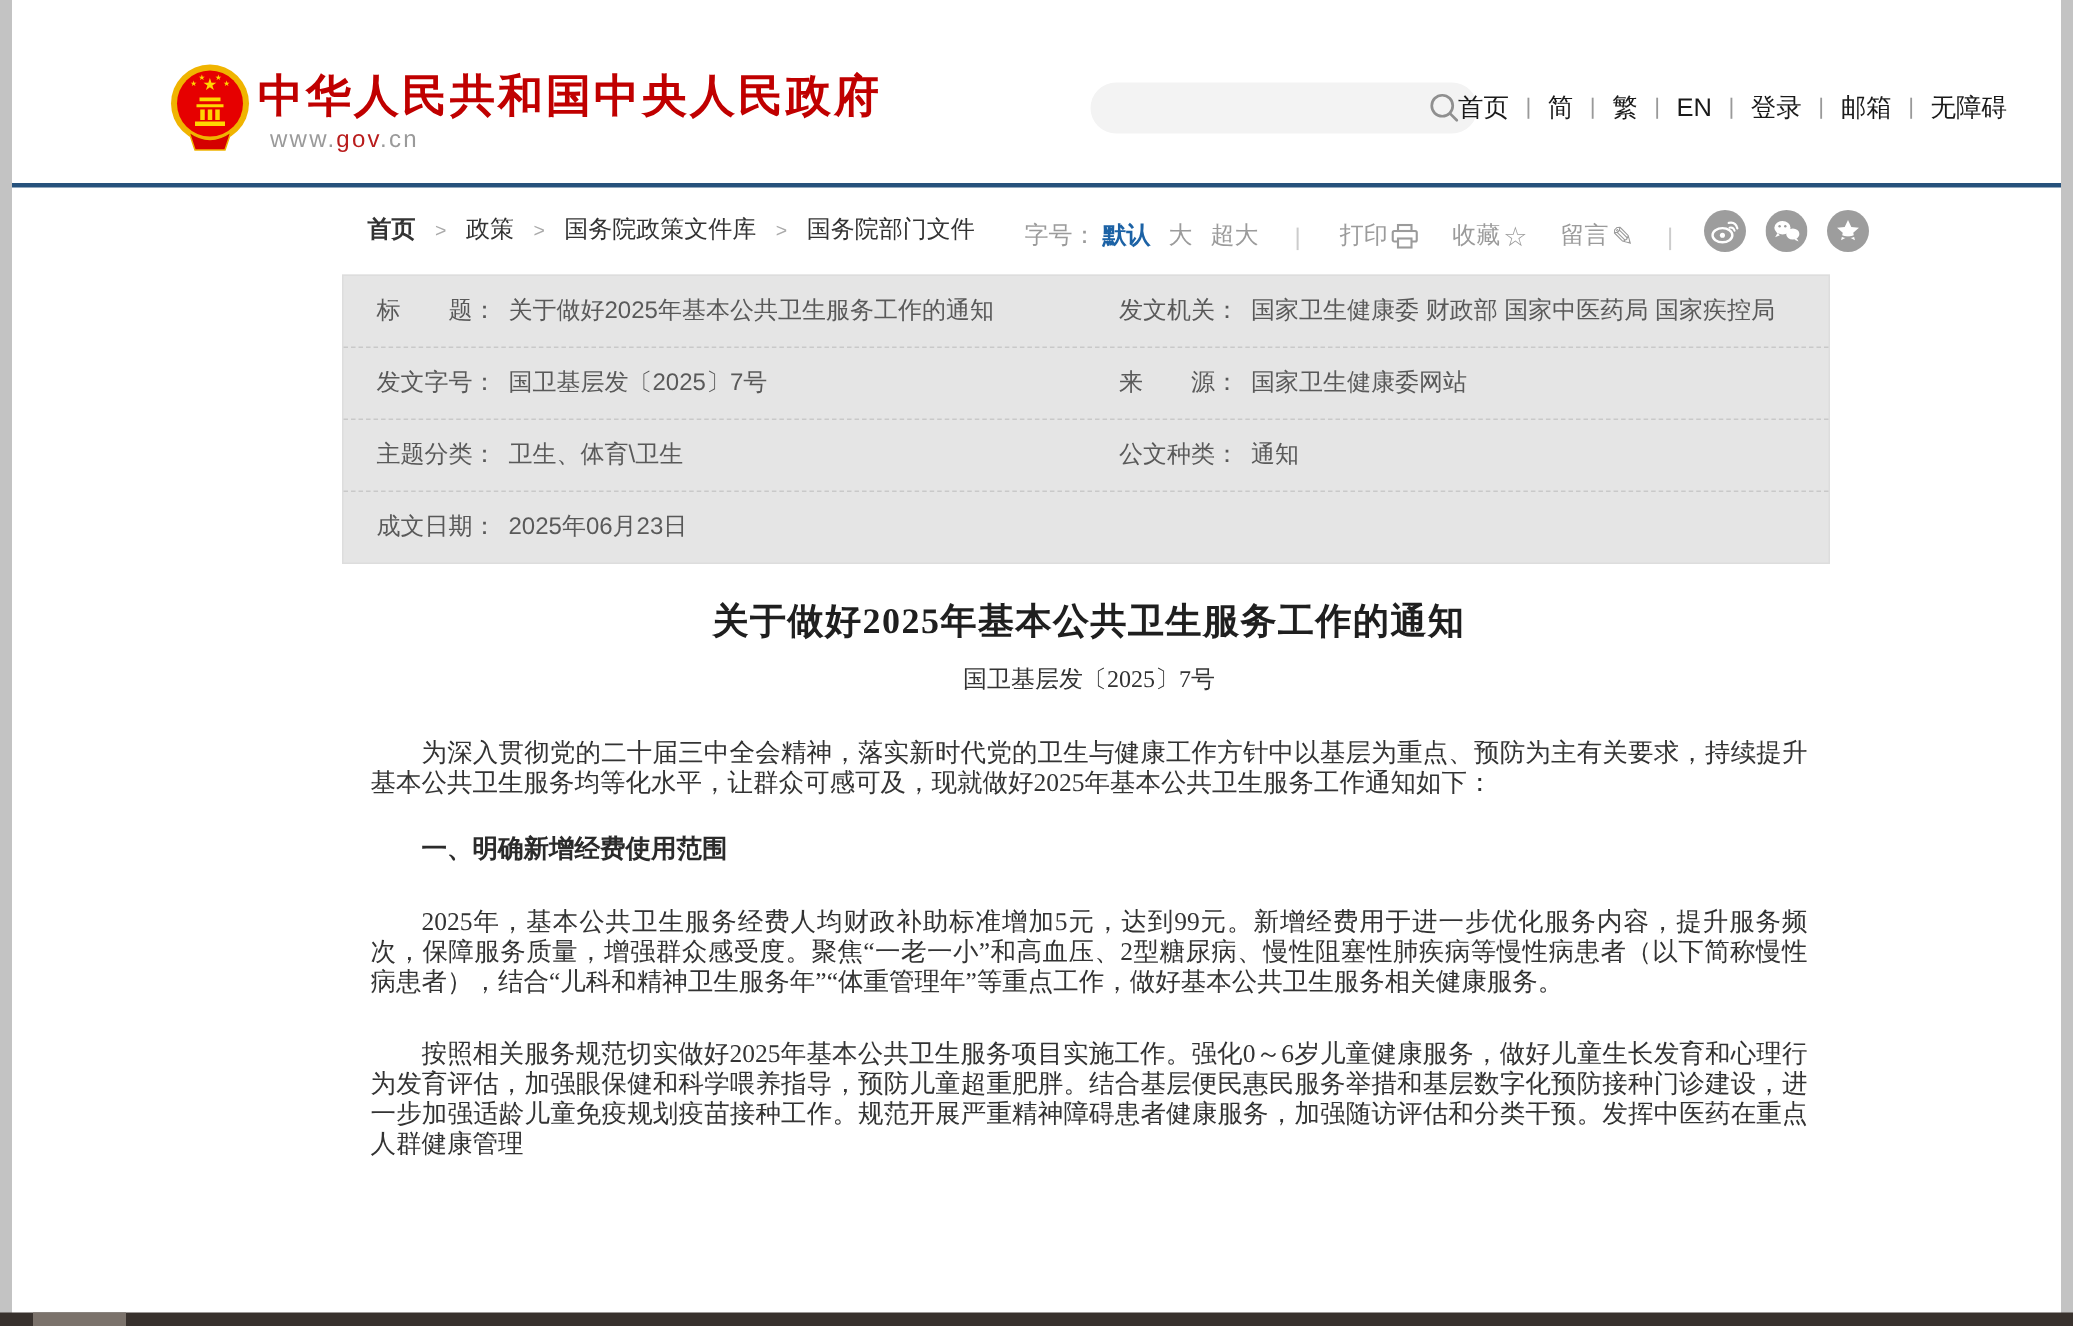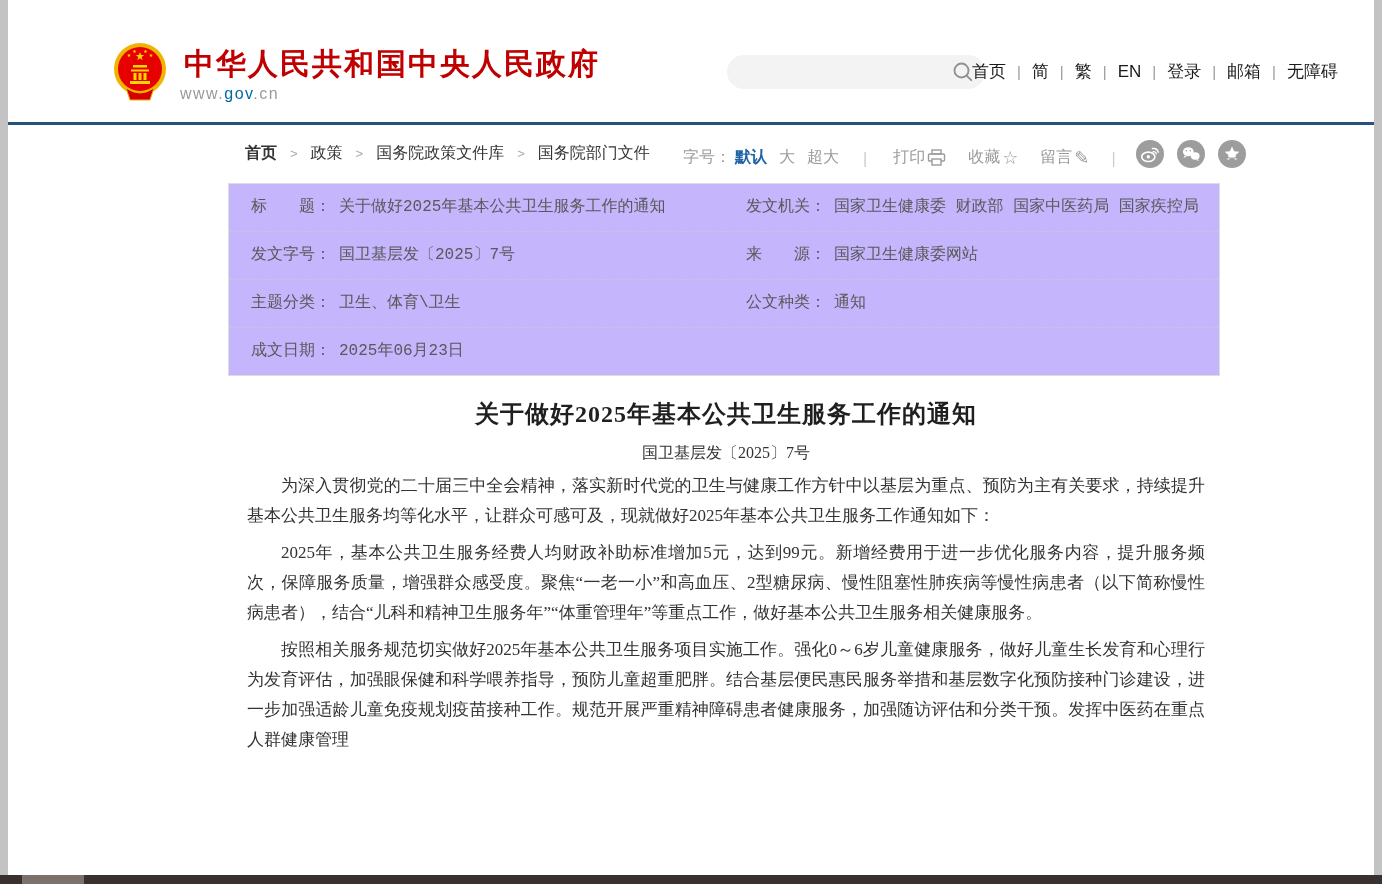--- a/index.html
+++ b/index.html
@@ -7,23 +7,23 @@
   body { font-family:"Liberation Sans", sans-serif; }
   .page { position:relative; width:1382px; height:884px; background:#fff; overflow:hidden; margin:0 auto; }
 
   .edge-strip { position:absolute; top:0; bottom:0; width:8px; background:#c3c3c3; z-index:6; }
   .edge-strip.left { left:0; }
   .edge-strip.right { right:0; }
 
   
   .header { position:relative; height:125px; background:#fff; border-bottom:3px solid #26527c; }
   .emblem { position:absolute; left:112px; top:42px; width:56px; height:60px; }
-  .site-title { position:absolute; left:184px; top:44px; font-size:30px; font-weight:bold; color:#c00000; letter-spacing:2px; white-space:nowrap; }
+  .site-title { position:absolute; left:172px; top:44px; font-size:30px; font-weight:bold; color:#c00000; letter-spacing:2px; white-space:nowrap; }
   .site-url { position:absolute; left:180px; top:85px; font-size:16px; color:#9a9a9a; letter-spacing:1.5px; }
-  .site-url .gov { color:#0369a1; }
+  .site-url .gov { color:#b91c1c; }
   .search { position:absolute; left:727px; top:55px; width:258px; height:34px; background:#f3f3f3; border-radius:17px; display:flex; align-items:center; }
   .search input { flex:1; min-width:0; border:none; background:transparent; outline:none; padding:0 6px 0 14px; font-size:15px; color:#333; }
   .search .mag { margin-right:11px; display:flex; }
   .nav { position:absolute; right:44px; top:60px; display:flex; align-items:center; gap:11px; font-size:17px; color:#1a1a1a; white-space:nowrap; }
   .nav .nav-item { cursor:pointer; color:#1a1a1a; }
   .nav .sep { color:#999; font-size:15px; }
 
   
   .subheader { position:relative; height:58px; }
   .breadcrumb { position:absolute; left:245px; top:18px; display:flex; align-items:center; gap:13px; font-size:16px; color:#333; white-space:nowrap; }
@@ -36,33 +36,33 @@
   .tb-default { color:#1c62a5; font-weight:bold; margin-right:12px; cursor:pointer; }
   .tb-size { margin-right:12px; cursor:pointer; }
   .tb-size.x { margin-right:24px; }
   .tb-sep { color:#ccc; margin-right:26px; }
   .tb-act { display:flex; align-items:center; gap:2px; margin-right:22px; cursor:pointer; color:#9b9b9b; }
   .tb-act .glyph { font-size:18px; line-height:1; color:#9b9b9b; display:flex; }
   .share { display:flex; align-items:center; gap:13px; margin-left:16px; }
   .share-btn { width:28px; height:28px; border-radius:50%; cursor:pointer; display:flex; }
 
   
-  .meta-box { margin-left:228px; width:992px; border:1px solid #ddd; background:#c4b5fd;font-family:Liberation Mono, monospace; }
+  .meta-box { margin-left:228px; width:992px; border:1px solid #ddd; background:#e5e5e5; }
   .meta-row { display:flex; border-bottom:1px dashed #c9c9c9; }
   .meta-row:last-child { border-bottom:none; }
   .meta-cell { width:50%; padding:14px 10px 14px 22px; font-size:16px; color:#595959; display:flex; line-height:19px; }
   .meta-label { white-space:pre; margin-right:8px; flex-shrink:0; }
   .meta-value { white-space:pre-wrap; }
 
   
   .article { width:958px; margin-left:247px; color:#333; font-family:"Liberation Serif", serif; }
   .article-title { text-align:center; font-size:24px; font-weight:bold; color:#1f1f1f; margin-top:22px; letter-spacing:1px; }
   .doc-number { text-align:center; font-size:16px; margin-top:13px; color:#333; }
   .address { font-size:17px; line-height:30px; margin-top:26px; }
-  .para { font-size:17px; line-height:30px; text-indent:2em; text-align:justify; margin-top:7px; }
+  .para { font-size:17px; line-height:20px; text-indent:2em; text-align:justify; margin-top:28px; }
   .heading { font-size:17px; font-weight:bold; text-indent:2em; margin:22px 0 24px; color:#2b2b2b; font-family:"Liberation Sans", sans-serif; }
 
   
   .bottom-bar { position:absolute; left:0; right:0; bottom:0; height:9px; background:#38312d; z-index:10; }
   .bottom-thumb { position:absolute; left:22px; top:0; width:62px; height:9px; background:#7b726b; }
 </style>
 </head>
 <body>
 
 <div class="page">
@@ -226,20 +226,21 @@
         <span class="meta-label"></span>
         <span class="meta-value"></span>
       </div>
     </div>
   </div>
 
   <div class="article">
     <div class="article-title">关于做好2025年基本公共卫生服务工作的通知</div>
     <div class="doc-number">国卫基层发〔2025〕7号</div>
     <div class="para">为深入贯彻党的二十届三中全会精神，落实新时代党的卫生与健康工作方针中以基层为重点、预防为主有关要求，持续提升基本公共卫生服务均等化水平，让群众可感可及，现就做好2025年基本公共卫生服务工作通知如下：</div>
+    <div class="heading">一、明确新增经费使用范围</div>
     <div class="para">2025年，基本公共卫生服务经费人均财政补助标准增加5元，达到99元。新增经费用于进一步优化服务内容，提升服务频次，保障服务质量，增强群众感受度。聚焦“一老一小”和高血压、2型糖尿病、慢性阻塞性肺疾病等慢性病患者（以下简称慢性病患者），结合“儿科和精神卫生服务年”“体重管理年”等重点工作，做好基本公共卫生服务相关健康服务。</div>
     <div class="para">按照相关服务规范切实做好2025年基本公共卫生服务项目实施工作。强化0～6岁儿童健康服务，做好儿童生长发育和心理行为发育评估，加强眼保健和科学喂养指导，预防儿童超重肥胖。结合基层便民惠民服务举措和基层数字化预防接种门诊建设，进一步加强适龄儿童免疫规划疫苗接种工作。规范开展严重精神障碍患者健康服务，加强随访评估和分类干预。发挥中医药在重点人群健康管理</div>
   </div>
 
   <div class="bottom-bar">
     <div class="bottom-thumb"></div>
   </div>
 </div>
 
 </body></html>

